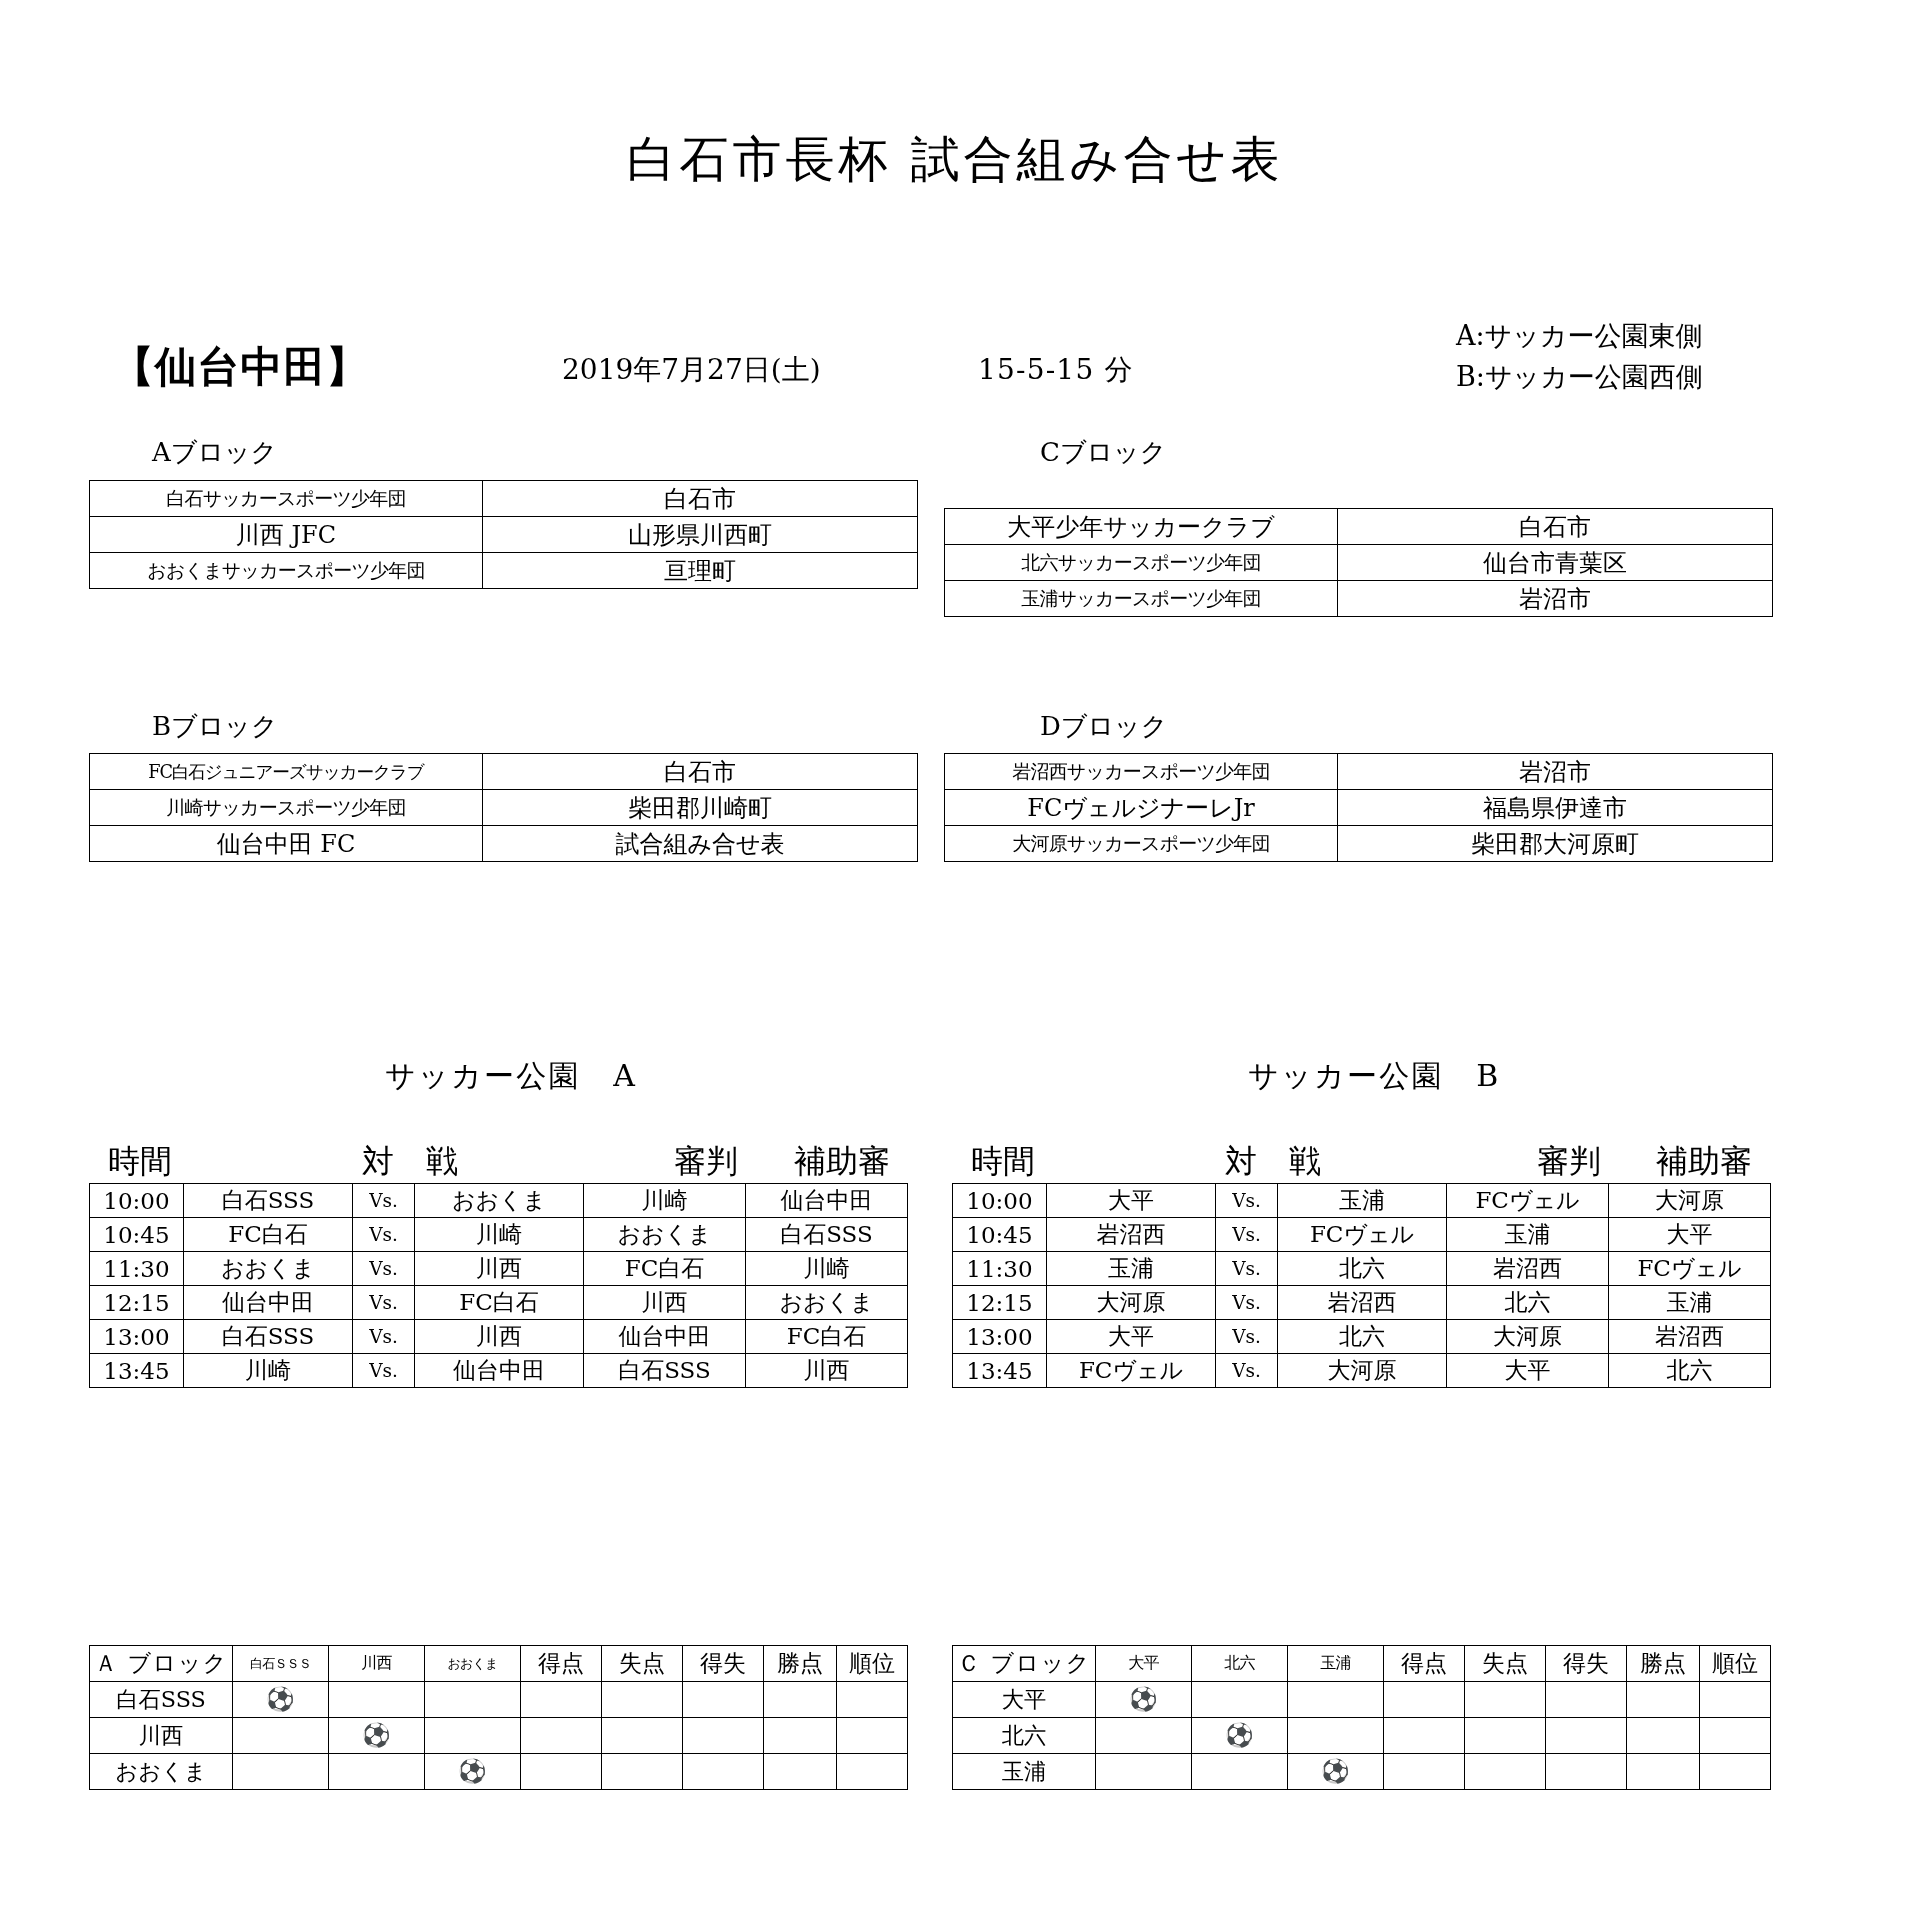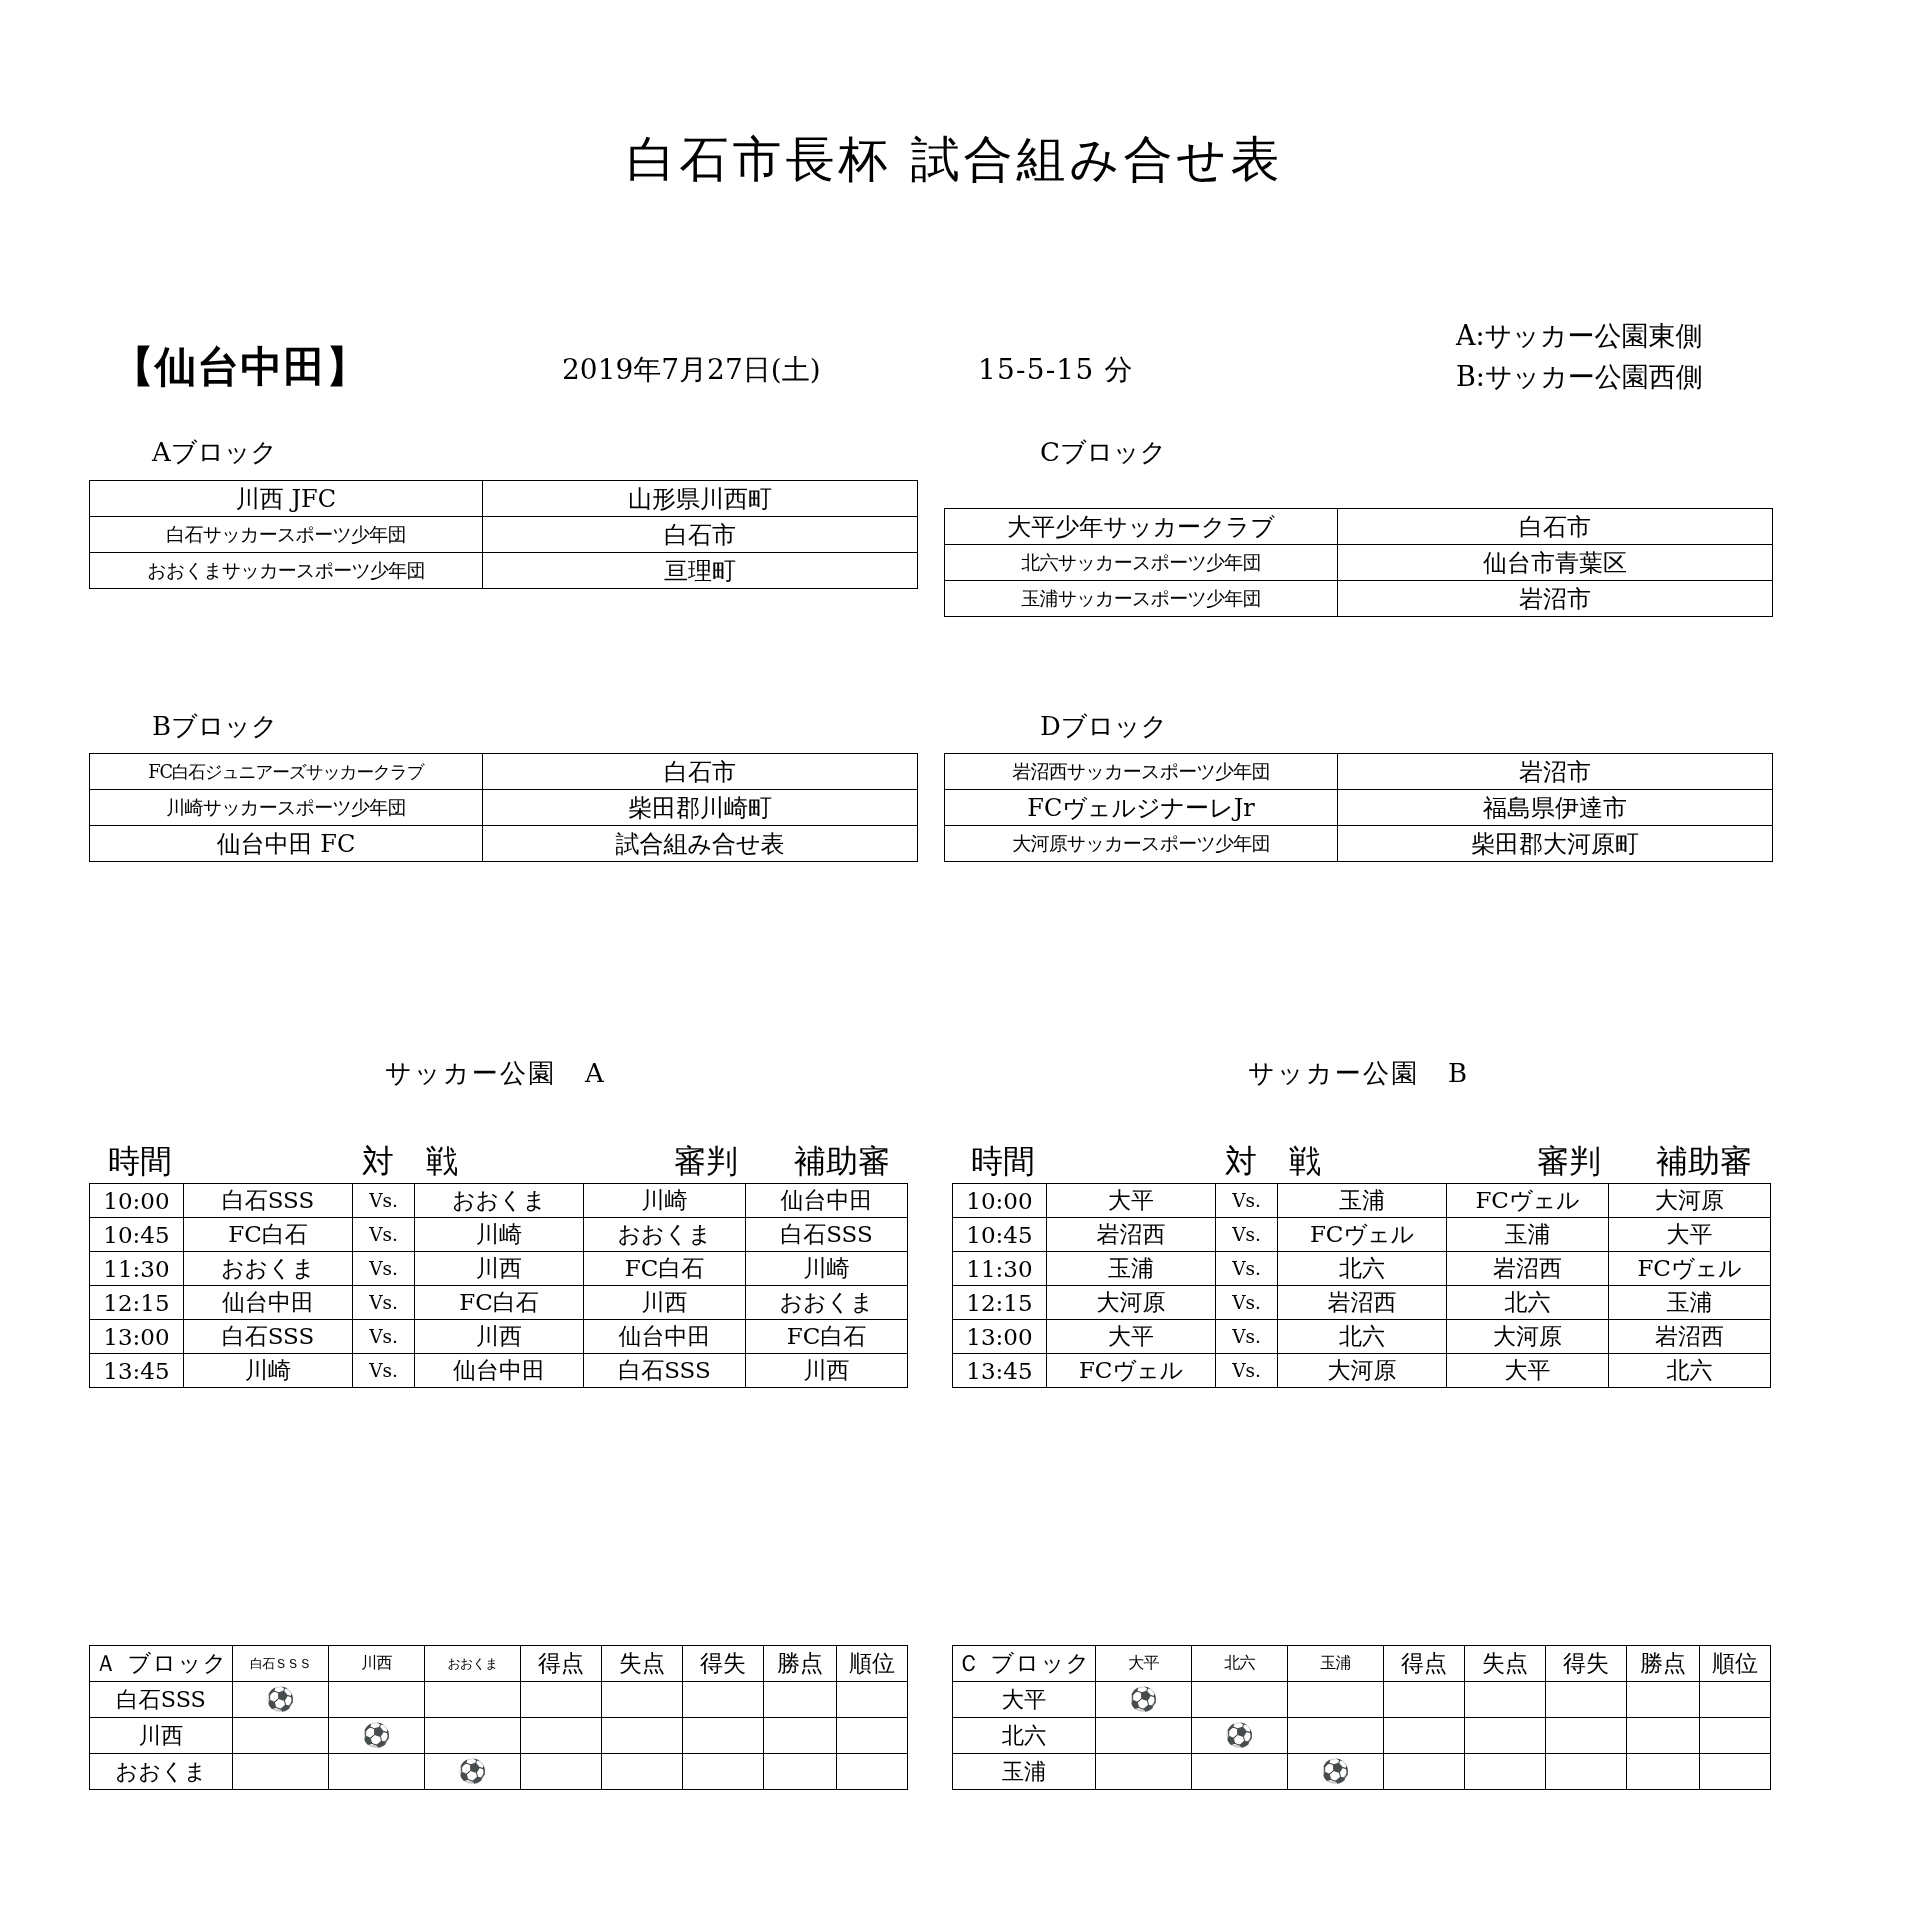--- a/index.html
+++ b/index.html
@@ -103,21 +103,21 @@
     letter-spacing: -0.8px;
   }
   .blk-table td.xsmall {
     font-size: 17.7px;
     letter-spacing: -1.2px;
   }
 
   
   .field-title {
     position: absolute;
-    font-size: 26px;
+    font-size: 30px;
     letter-spacing: 2.3px;
     font-family: "DejaVu Serif", serif;
   }
 
   
   .sched-head {
     position: absolute;
     font-size: 32px;
     font-family: Liberation Serif, serif;
   }
@@ -171,26 +171,26 @@
   </div>
 
   <div class="block-label" style="top:435px; left:152px;">Aブロック</div>
   <table class="grid blk-table" style="top:480px; left:89px; width:828px;">
     <colgroup>
         <col style="width:393px">
         <col style="width:435px">
       </colgroup>
     <tbody>
       <tr>
+        <td class="small">白石サッカースポーツ少年団</td>
+        <td class="team">白石市</td>
+      </tr>
+      <tr>
         <td class="team">川西 JFC</td>
         <td class="team">山形県川西町</td>
-      </tr>
-      <tr>
-        <td class="small">白石サッカースポーツ少年団</td>
-        <td class="team">白石市</td>
       </tr>
       <tr>
         <td class="small">おおくまサッカースポーツ少年団</td>
         <td class="team">亘理町</td>
       </tr>
     </tbody>
   </table>
 
   <div class="block-label" style="top:435px; left:1040px;">Cブロック</div>
   <table class="grid blk-table" style="top:508px; left:944px; width:828px;">

